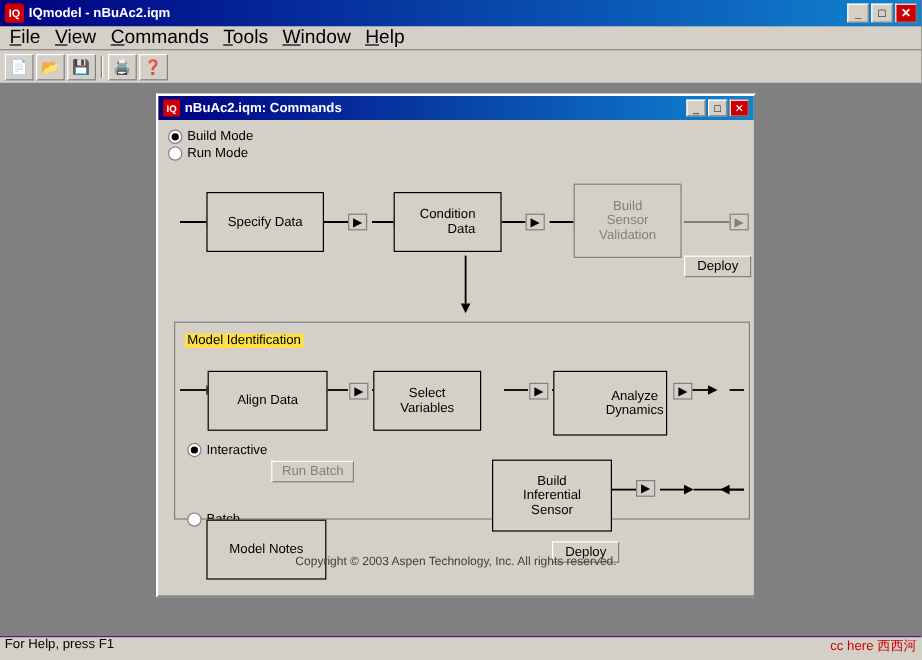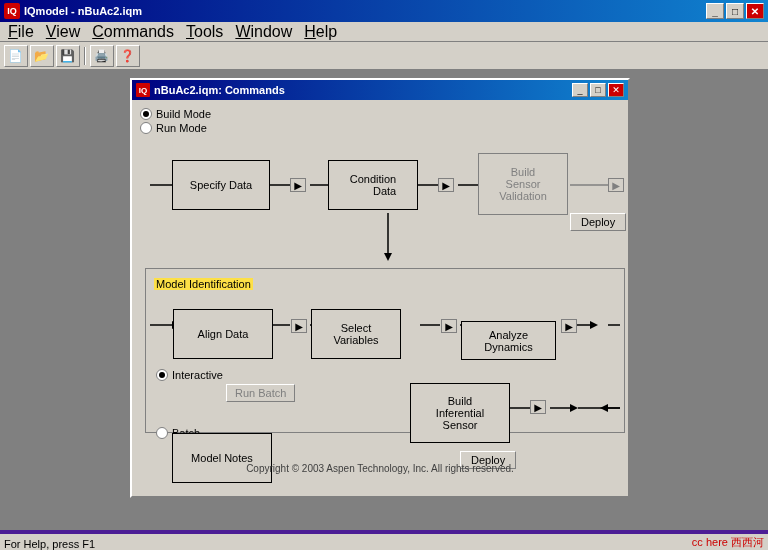--- a/index.html
+++ b/index.html
@@ -244,24 +244,24 @@
       cursor: default;
     }
 
     
     .status-bar {
       position: fixed;
       bottom: 0;
       left: 0;
       right: 0;
       background: #d4d0c8;
-      border-top: 4px solid #4c1d95;
+      border-top: 1px solid #4c1d95;
       height: 20px;
       display: flex;
-      align-items: flex-end;
+      align-items: flex-start;
       padding: 0 4px;
       font-size: 11px;
     }
     .status-text { flex: 1; }
     .status-right {
       color: #cc0000;
       font-size: 11px;
     }
 
     
@@ -417,21 +417,21 @@
           </div>
 
           <div class="arrow-box" style="position:absolute; left:145px; top:50px;">▶</div>
 
           <div class="flow-box" style="position:absolute; left:165px; top:40px; width:90px; height:50px;">
             <span>Select<br>Variables</span>
           </div>
 
           <div class="arrow-box" style="position:absolute; left:295px; top:50px;">▶</div>
 
-          <div class="flow-box" style="position:absolute; left:315px; top:52px; width:95px; height:39px;">
+          <div class="flow-box" style="position:absolute; left:315px; top:40px; width:95px; height:54px;justify-content:flex-end;">
             <span>Analyze<br>Dynamics</span>
           </div>
 
           <div class="arrow-box" style="position:absolute; left:415px; top:50px;">▶</div>
 
           <div class="radio-item" style="position:absolute; left:10px; top:100px;">
             <div class="radio-circle selected"></div>
             <span>Interactive</span>
           </div>
           <div class="radio-item" style="position:absolute; left:10px; top:118px;margin-top:40px;">

